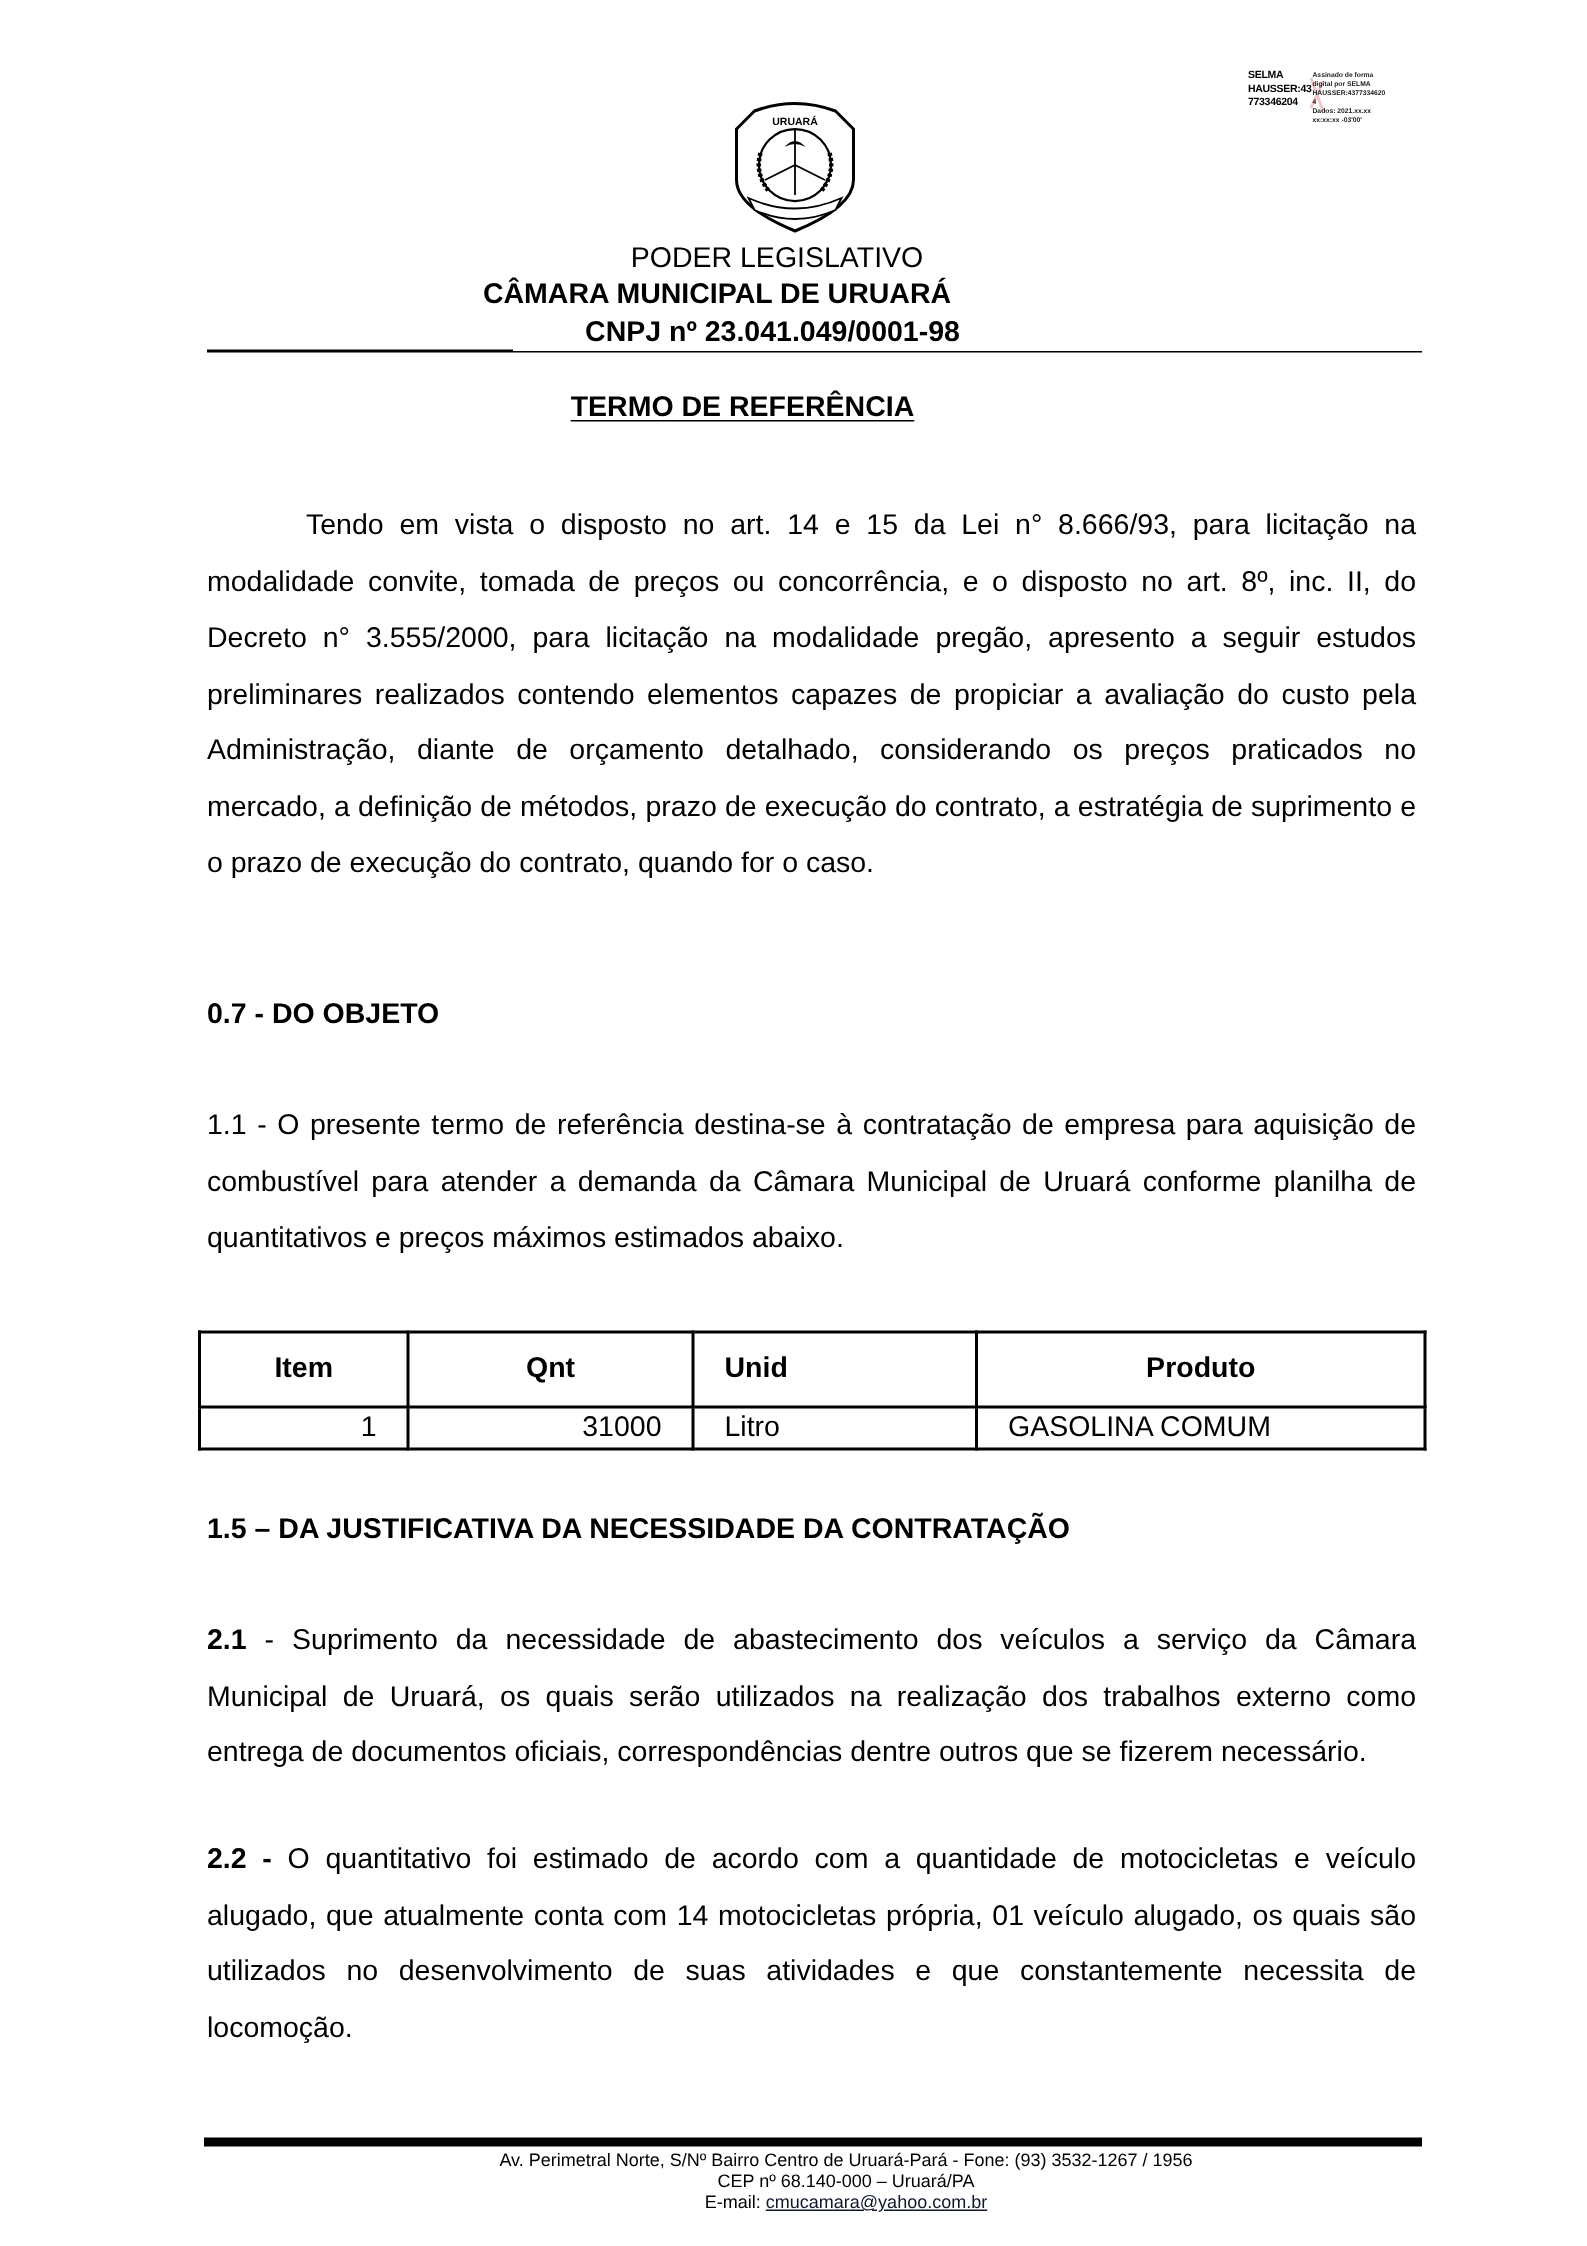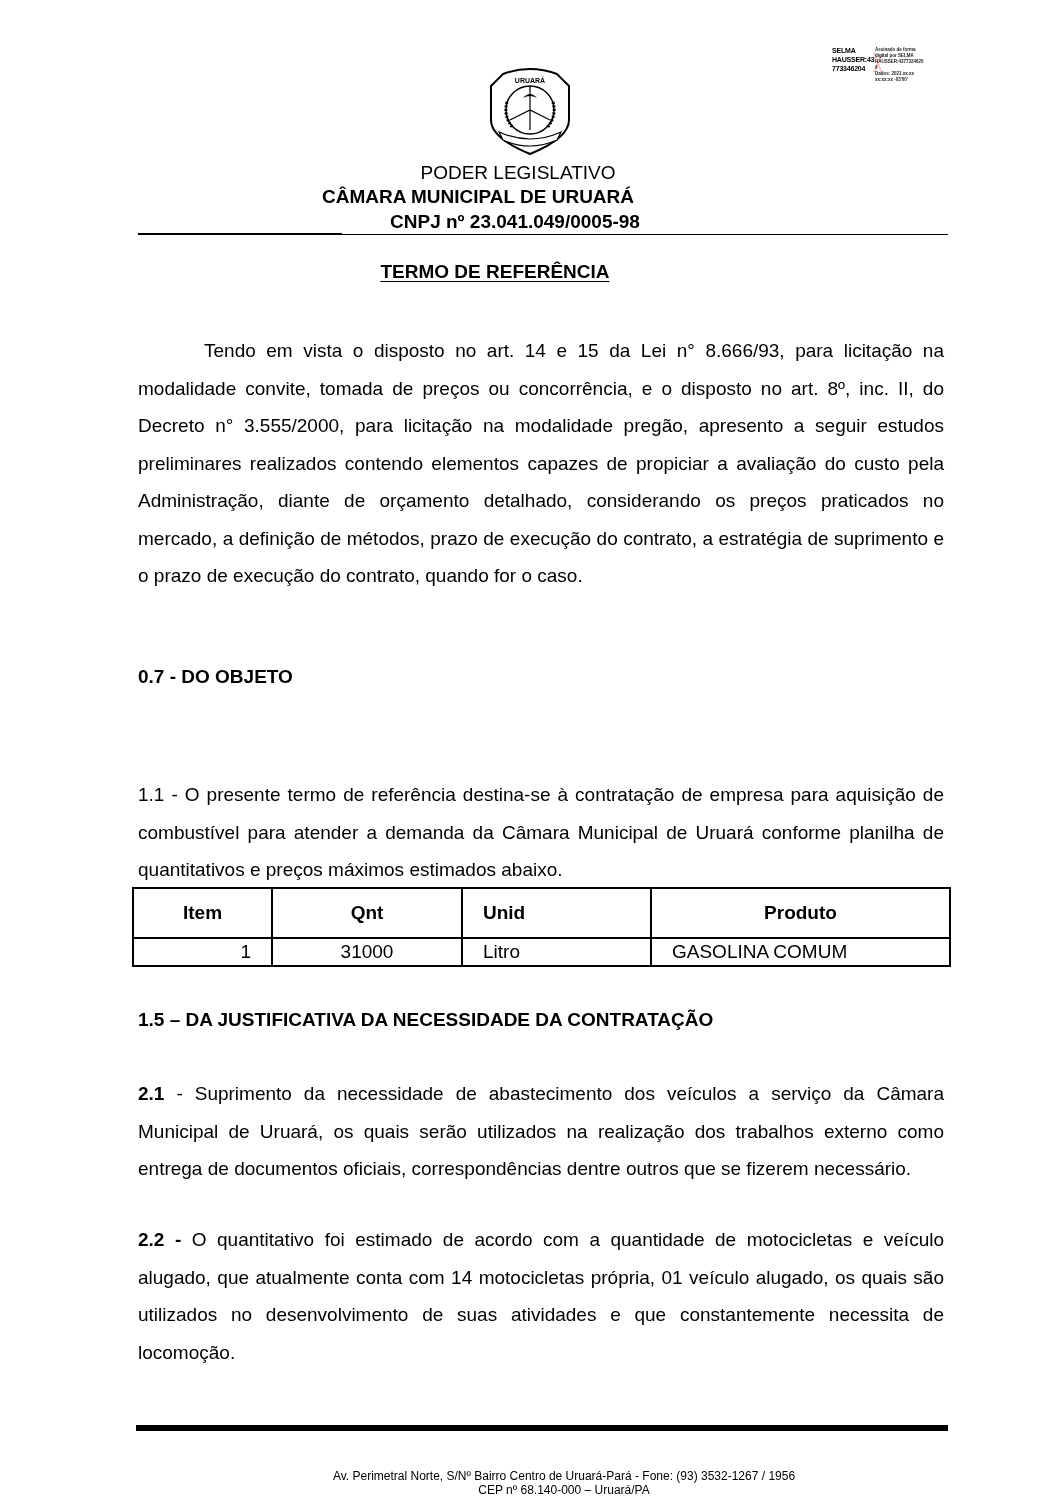--- a/index.html
+++ b/index.html
@@ -20,35 +20,35 @@
   .hdr3 { top: 211px; font-weight: bold; padding-left: 74px; box-sizing: border-box; }
   .rule-thick { left: 138px; top: 233px; width: 204px; height: 2px; background: #000; }
   .rule-thin { left: 342px; top: 234px; width: 606px; height: 1px; background: #000; }
   .title { left: 0; width: 966px; top: 260px; text-align: center; font-weight: bold; font-size: 19px; line-height: 24px; padding-left: 24px; box-sizing: border-box; }
   .title span { text-decoration: underline; text-underline-offset: 3px; }
   
   .para { left: 138px; width: 806px; font-size: 19px; line-height: 37.5px; text-align: justify; }
   .p-intro { top: 332px; text-indent: 66px; }
   .heading { left: 138px; font-size: 19px; font-weight: bold; line-height: 24px; }
   .h1 { top: 665px; }
-  .p11 { top: 776px; }
+  .p11 { top: 732px; }
   
   table.tbl { position: absolute; left: 132px; top: 887px; width: 819px; border-collapse: collapse; font-size: 19px; }
   .tbl td, .tbl th { border: 2px solid #000; padding: 0 20px; }
   .tbl th { height: 48px; font-weight: bold; }
   .tbl td { height: 26px; }
   .c-item { width: 97px; }
   .c-qnt { width: 148px; }
   .c-unid { width: 147px; }
   .h2 { top: 1008px; }
   .p21 { top: 1075px; }
   .p22 { top: 1221px; }
   
   .foot-bar { left: 136px; top: 1425px; width: 812px; height: 6px; background: #000; }
-  .foot { left: 0; width: 1058px; text-align: center; font-size: 12px; line-height: 14px; padding-left: 70px; box-sizing: border-box; margin-top: 36px; }
+  .foot { left: 0; width: 1058px; text-align: center; font-size: 12px; line-height: 14px; padding-left: 70px; box-sizing: border-box; }
   .f1 { top: 1433px; }
   .f2 { top: 1447px; }
   .f3 { top: 1461px; }
   .foot a { color: #0f172a; text-decoration: underline; }
 </style>
 </head>
 <body>
 
 <div class="abs stamp">
   <div class="name">
@@ -74,21 +74,21 @@
   <circle cx="47" cy="46" r="24" fill="#fff" stroke="#000" stroke-width="1.5"></circle>
   <path d="M47 22 L47 66 M27 56 L47 46 L67 56" stroke="#000" stroke-width="1.2" fill="none"></path>
   <path d="M40 34 Q47 26 54 34 Q47 30 40 34 Z" fill="#000"></path>
   <path d="M24 38 Q20 52 30 64 M70 38 Q74 52 64 64" stroke="#000" stroke-width="3" fill="none" stroke-dasharray="2 1.5"></path>
   <path d="M16 68 Q47 82 78 68 L74 76 Q47 88 20 76 Z" fill="#fff" stroke="#000" stroke-width="1.2"></path>
   <text x="47" y="19" font-size="7" text-anchor="middle" font-family="Liberation Sans, sans-serif" font-weight="bold">URUARÁ</text>
 </svg>
 
 <div class="abs hdr hdr1">PODER LEGISLATIVO</div>
 <div class="abs hdr hdr2">CÂMARA MUNICIPAL DE URUARÁ</div>
-<div class="abs hdr hdr3">CNPJ nº 23.041.049/0005-98</div>
+<div class="abs hdr hdr3">CNPJ nº 23.041.049/0001-98</div>
 <div class="abs rule-thick"></div>
 <div class="abs rule-thin"></div>
 
 <div class="abs title"><span>TERMO DE REFERÊNCIA</span></div>
 
 <div class="abs para p-intro">Tendo em vista o disposto no art. 14 e 15 da Lei n° 8.666/93, para licitação na modalidade convite, tomada de preços ou concorrência, e o disposto no art. 8º, inc. II, do Decreto n° 3.555/2000, para licitação na modalidade pregão, apresento a seguir estudos preliminares realizados contendo elementos capazes de propiciar a avaliação do custo pela Administração, diante de orçamento detalhado, considerando os preços praticados no mercado, a definição de métodos, prazo de execução do contrato, a estratégia de suprimento e o prazo de execução do contrato, quando for o caso.</div>
 
 <div class="abs heading h1">0.7 - DO OBJETO</div>
 <div class="abs para p11">1.1 - O presente termo de referência destina-se à contratação de empresa para aquisição de combustível para atender a demanda da Câmara Municipal de Uruará conforme planilha de quantitativos  e preços máximos estimados abaixo.</div>
 
@@ -97,21 +97,21 @@
     <tr>
       <th class="c-item">Item</th>
       <th class="c-qnt">Qnt</th>
       <th class="c-unid" style="text-align:left">Unid</th>
       <th>Produto</th>
     </tr>
   </thead>
   <tbody>
     <tr>
       <td style="text-align:right">1</td>
-      <td style="text-align:center">31000</td>
+      <td style="text-align:right">31000</td>
       <td>Litro</td>
       <td>GASOLINA COMUM</td>
     </tr>
   </tbody>
 </table>
 
 <div class="abs heading h2">1.5 – DA JUSTIFICATIVA DA NECESSIDADE DA CONTRATAÇÃO</div>
 <div class="abs para p21"><b>2.1</b><span> - Suprimento da necessidade de abastecimento dos veículos a serviço da Câmara Municipal de Uruará, os quais serão utilizados na realização dos trabalhos externo como entrega de documentos oficiais, correspondências dentre outros que se fizerem necessário.</span></div>
 <div class="abs para p22"><b>2.2 -</b><span> O quantitativo foi estimado de acordo com a quantidade de motocicletas e veículo alugado, que atualmente conta com 14 motocicletas própria, 01 veículo alugado, os quais são utilizados no desenvolvimento de suas atividades e que constantemente necessita de locomoção.</span></div>
 

